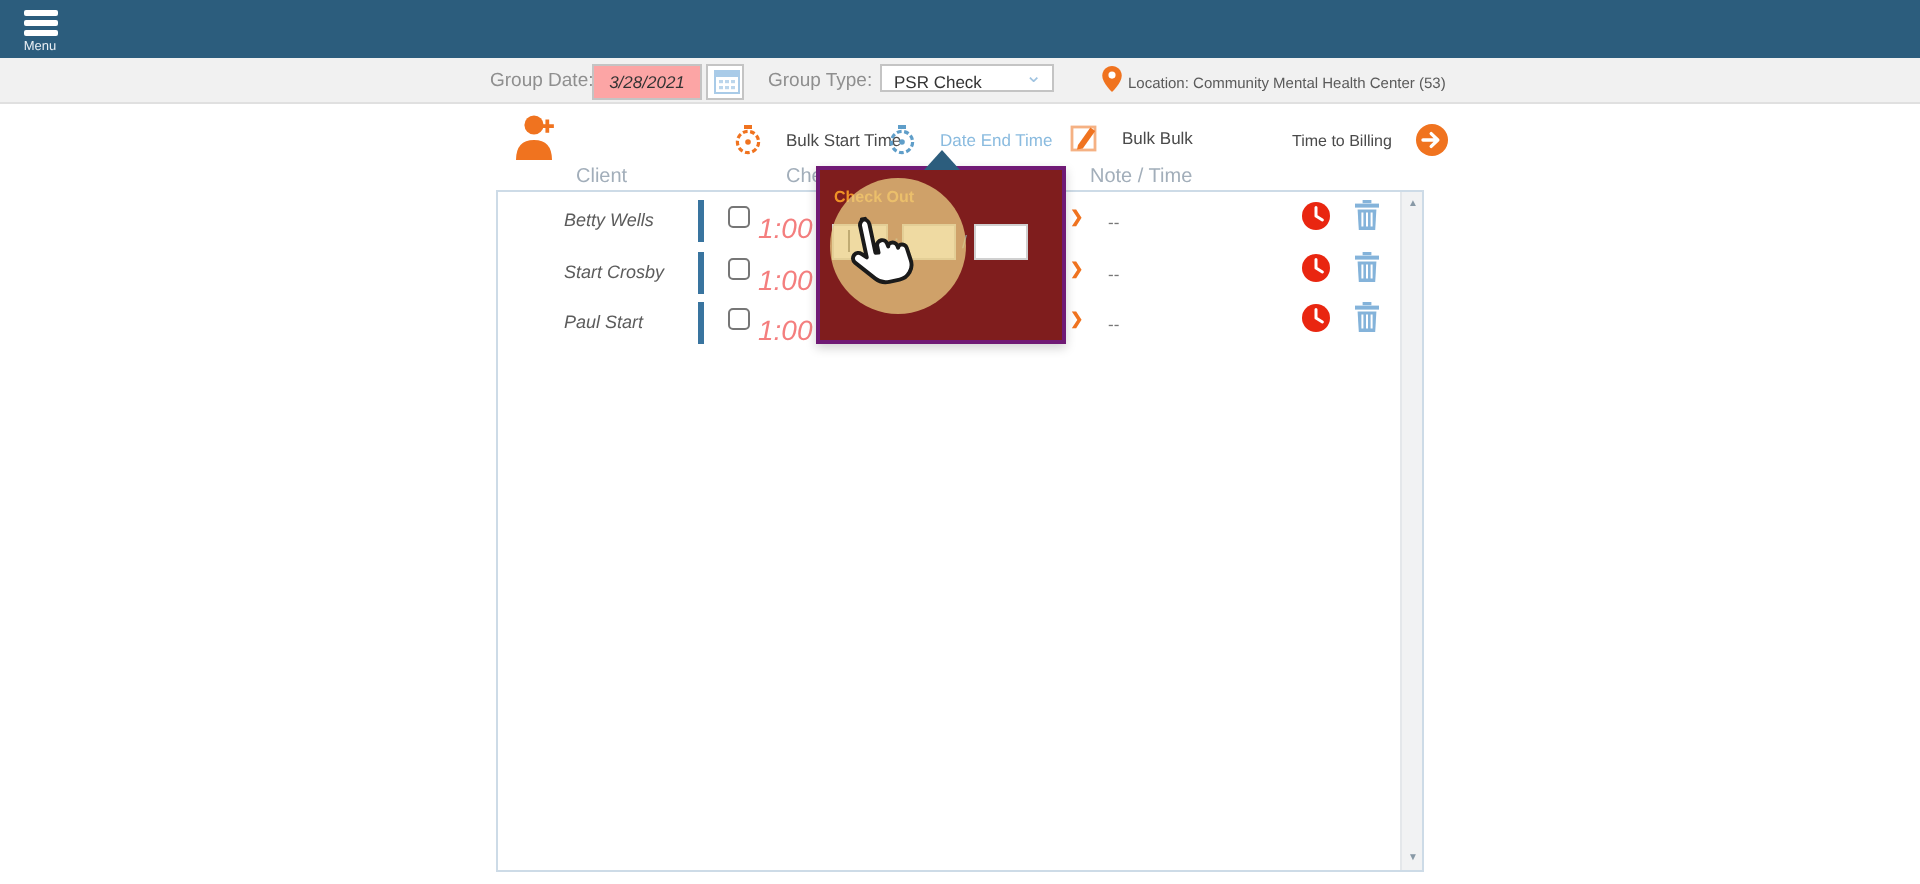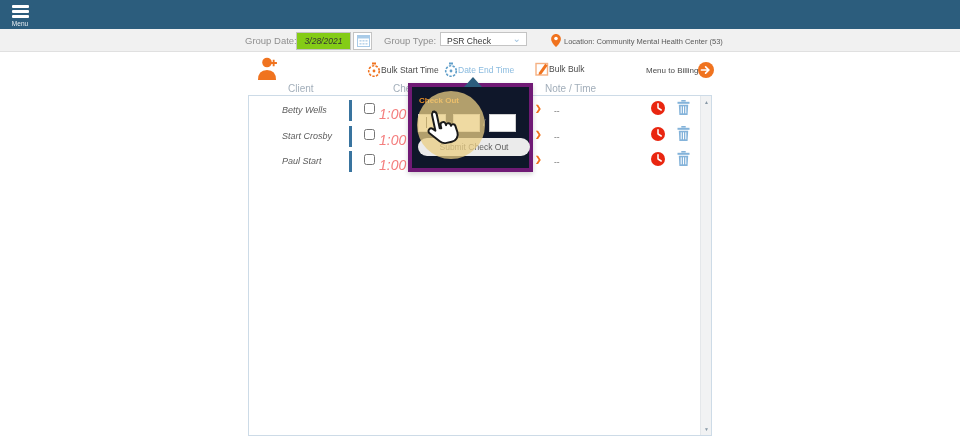--- a/index.html
+++ b/index.html
@@ -8,49 +8,49 @@
 
   
   .topbar { position:absolute; left:0; top:0; width:960px; height:29px; background:#2c5d7d; }
   .menu { position:absolute; left:8px; top:3px; width:24px; height:24px; cursor:pointer; text-align:center; }
   .burger span { display:block; width:17px; height:3px; background:#fff; margin:2px auto; border-radius:1px; }
   .menu-label { color:#e8eef3; font-size:6.5px; margin-top:1px; }
 
   
   .toolbar { position:absolute; left:0; top:29px; width:960px; height:23px; background:#f1f1f1; border-bottom:1px solid #e0e0e0; }
   .lbl { position:absolute; top:6px; font-size:9.5px; color:#8f8f8f; }
-  .date-input { position:absolute; left:296px; top:2.5px; width:55px; height:18px; border:1px solid #c4c4c4; background:#84cc16; font-style:italic; font-size:8.5px; color:#333; text-align:center; font-family:"Liberation Sans", sans-serif; }
+  .date-input { position:absolute; left:296px; top:2.5px; width:55px; height:18px; border:1px solid #c4c4c4; background:#fca5a5; font-style:italic; font-size:8.5px; color:#333; text-align:center; font-family:"Liberation Sans", sans-serif; }
   .cal-btn { position:absolute; left:353px; top:2.5px; width:19px; height:18px; border:1px solid #c4c4c4; background:#fff; cursor:pointer; padding:1px 0 0 2px; }
   .select { position:absolute; left:440px; top:2.5px; width:87px; height:14px; border:1px solid #c4c4c4; background:#fff; font-size:8.5px; color:#333; line-height:16px; padding-left:6px; cursor:pointer; }
   .select .chev { position:absolute; right:5px; top:-2px; color:#9fc3e0; font-size:10px; }
   .pin { position:absolute; left:551px; top:4px; }
   .loc-text { position:absolute; left:564px; top:8px; font-size:7.5px; color:#5a5a5a; }
 
   
   .actions { position:absolute; left:0; top:52px; width:960px; height:33px; background:#fff; }
-  .act { position:absolute; display:flex; align-items:center; gap:0; cursor:pointer; font-size:8.5px; color:#4a4a4a; }
+  .act { position:absolute; display:flex; align-items:center; gap:12px; cursor:pointer; font-size:8.5px; color:#4a4a4a; }
   .act.blue { color:#8abbdf; }
 
   
   .thead-lbl { position:absolute; top:83px; font-size:10px; color:#a2aeba; }
   .tablebox { position:absolute; left:248px; top:95px; width:464px; height:341px; border:1px solid #cddbe7; background:#fff; }
   .scrollbar { position:absolute; right:0; top:0; width:11px; height:339px; background:#f1f2f3; border-left:1px solid #e4e7ea; }
   .scroll-arrow { position:absolute; left:0; width:11px; text-align:center; font-size:5px; color:#8899a6; cursor:pointer; }
   .row { position:absolute; left:0; width:450px; height:25px; }
   .rname { position:absolute; left:33px; top:6px; font-size:9px; font-style:italic; color:#5c5c5c; }
   .vbar { position:absolute; left:100px; top:1px; width:3px; height:21px; background:#39749f; }
   .rcheck { position:absolute; left:115px; top:4px; width:11px; height:11px; accent-color:#fff; cursor:pointer; }
   .rtime { position:absolute; left:130px; top:7px; font-size:14px; font-style:italic; color:#f47e7e; }
   .rchev { position:absolute; left:286px; top:5px; font-size:8px; font-weight:bold; color:#f0731f; }
   .rnote { position:absolute; left:305px; top:7px; font-size:8.5px; color:#777; }
   .rclock { position:absolute; left:402px; top:2px; width:14px; height:14px; border-radius:50%; background:#e92610; cursor:pointer; }
   .rtrash { position:absolute; left:428px; top:1px; cursor:pointer; }
 
   
-  .popup { position:absolute; left:408px; top:83px; width:125px; height:89px; background:#0f172a; border:4px solid #701a75; box-shadow:0 2px 5px rgba(0,0,0,.18); z-index:5; }
+  .popup { position:absolute; left:408px; top:83px; width:125px; height:89px; background:#7f1d1d; border:2px solid #701a75; box-shadow:0 2px 5px rgba(0,0,0,.18); z-index:5; }
   .popup .arrow { position:absolute; left:52px; top:-10px; width:0; height:0; border-left:9px solid transparent; border-right:9px solid transparent; border-bottom:10px solid #2c5d7d; }
   .popup-title { position:absolute; left:7px; top:9px; font-size:8px; font-weight:bold; color:#ef9226; }
   .tinput { position:absolute; top:27px; height:18px; border:1px solid #d0d0d0; background:#fff; font-size:9px; text-align:center; font-family:"Liberation Sans", sans-serif; }
   .sep { position:absolute; top:31px; font-size:9px; color:#8f8f8f; }
   .caret { position:absolute; left:14px; top:30px; width:1px; height:11px; background:#444; }
   .submit-btn { position:absolute; left:6px; top:51px; width:112px; height:18px; background:#ebebeb; border:none; border-radius:9px; font-size:8.5px; color:#5f5f5f; cursor:pointer; font-family:"Liberation Sans", sans-serif; }
   .hl-circle { position:absolute; left:5px; top:4px; width:68px; height:68px; border-radius:50%; background:rgba(233,206,131,0.75); pointer-events:none; }
   .hand { position:absolute; left:9px; top:20px; pointer-events:none; }
 </style>
 </head>
@@ -127,21 +127,21 @@
 
     <div class="act" style="left:535px;top:10px">
       <svg width="14" height="14" viewBox="0 0 14 14">
         <rect x="1" y="1.5" width="11.5" height="11.5" fill="#fff" stroke="#f5b183" stroke-width="1.4"></rect>
         <path d="M4 10.5 L10.2 1.8 L12.6 3.5 L6.4 12.2 L3.5 12.8 z" fill="#f0731f"></path>
       </svg>
       <span>Bulk Bulk</span>
     </div>
 
     <div class="act" style="left:646px;top:10px;font-size:8px">
-      <span>Menu to Billing</span>
+      <span>Time to Billing</span>
       <svg width="16" height="16" viewBox="0 0 16 16">
         <circle cx="8" cy="8" r="8" fill="#f0731f"></circle>
         <path d="M3.5 8 h7 M7.6 4.8 L10.9 8 L7.6 11.2" stroke="#fff" stroke-width="1.7" fill="none" stroke-linecap="round" stroke-linejoin="round"></path>
       </svg>
     </div>
   </div>
 
   <span class="thead-lbl" style="left:288px">Client</span>
   <span class="thead-lbl" style="left:393px">Check In / Check Out</span>
   <span class="thead-lbl" style="left:545px">Note / Time</span>
@@ -224,21 +224,20 @@
     <div class="arrow"></div>
     <span class="popup-title">Check Out</span>
 
     <input class="tinput" style="left: 6px; width: 28px;" value="">
     <span class="caret"></span>
     <span class="sep" style="left:37px">:</span>
     <input class="tinput" style="left: 41px; width: 27px;" value="">
     <span class="sep" style="left:71px">/</span>
     <input class="tinput" style="left: 77px; width: 27px;" value="">
 
-    <button class="submit-btn">Submit Check Out</button>
 
     <div class="hl-circle"></div>
     <svg class="hand" width="42" height="48" viewBox="0 0 30 34" style="transform:rotate(-12deg)">
       <path d="M11.5 2.2 c1.3 0 2.3 1 2.3 2.3 v10.3 l1.1 0.2 v-2.3 c0-1 0.85-1.8 1.85-1.8 c0.9 0 1.65 0.65 1.8 1.55 l0.17 1.1 c0.12-0.55 0.6-1 1.2-1.05 c1-0.1 1.9 0.55 2.05 1.55 l0.12 0.7 c0.17-0.45 0.57-0.8 1.1-0.85 c0.95-0.1 1.8 0.55 1.9 1.5 l0.5 4.6 c0.35 3.2-2.15 6-5.35 6 h-3.8 c-1.8 0-3.5-0.8-4.6-2.15 l-5.9-7.1 c-0.7-0.85-0.55-2.1 0.3-2.75 c0.78-0.62 1.9-0.55 2.58 0.17 l1.6 1.65 V4.5 c0-1.3 1-2.3 2.3-2.3 z" fill="#ffffff" stroke="#1a1a1a" stroke-width="1.4" stroke-linejoin="round"></path>
     </svg>
   </div>
 
 </div>
 
 </body></html>

